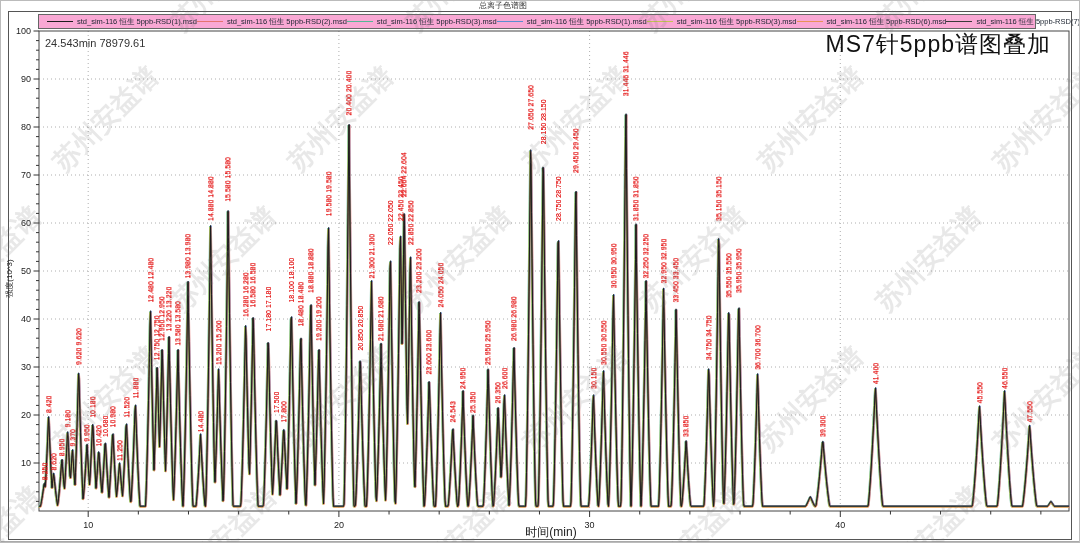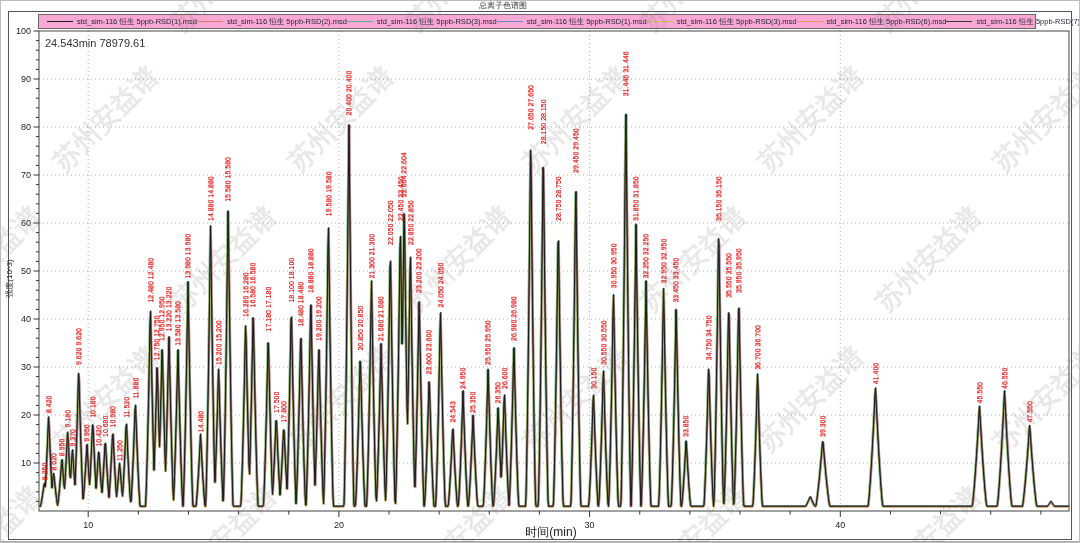--- a/index.html
+++ b/index.html
@@ -313,20 +313,21 @@
       <text x="0" y="0" font-size="7" fill="#e41414" opacity="1" transform="translate(876.698,383.2) rotate(-90)" font-family="Liberation Sans, sans-serif">41.400</text>
       <text x="0" y="0" font-size="7" fill="#e41414" opacity="0.65" transform="translate(877.598,383.2) rotate(-90)" font-family="Liberation Sans, sans-serif">41.400</text>
       <text x="0" y="0" font-size="7" fill="#e41414" opacity="1" transform="translate(980.7384999999999,402.4) rotate(-90)" font-family="Liberation Sans, sans-serif">45.550</text>
       <text x="0" y="0" font-size="7" fill="#e41414" opacity="0.65" transform="translate(981.6384999999999,402.4) rotate(-90)" font-family="Liberation Sans, sans-serif">45.550</text>
       <text x="0" y="0" font-size="7" fill="#e41414" opacity="1" transform="translate(1005.8085,388) rotate(-90)" font-family="Liberation Sans, sans-serif">46.550</text>
       <text x="0" y="0" font-size="7" fill="#e41414" opacity="0.65" transform="translate(1006.7085,388) rotate(-90)" font-family="Liberation Sans, sans-serif">46.550</text>
       <text x="0" y="0" font-size="7" fill="#e41414" opacity="1" transform="translate(1030.8784999999998,421.6) rotate(-90)" font-family="Liberation Sans, sans-serif">47.550</text>
       <text x="0" y="0" font-size="7" fill="#e41414" opacity="0.65" transform="translate(1031.7785,421.6) rotate(-90)" font-family="Liberation Sans, sans-serif">47.550</text>
     </svg>
 
+  <div id="big-title">MS7针5ppb谱图叠加</div>
   <div id="cursor-annotation">24.543min 78979.61</div>
   <div id="x-axis-label">时间(min)</div>
   <div id="y-axis-label">强度(10^3)</div>
 
   <div id="watermarks">
       <div class="wm" style="left: -80px; top: -40px;">苏州安益谱</div>
       <div class="wm" style="left: 155px; top: -40px;">苏州安益谱</div>
       <div class="wm" style="left: 390px; top: -40px;">苏州安益谱</div>
       <div class="wm" style="left: 625px; top: -40px;">苏州安益谱</div>
       <div class="wm" style="left: 860px; top: -40px;">苏州安益谱</div>

